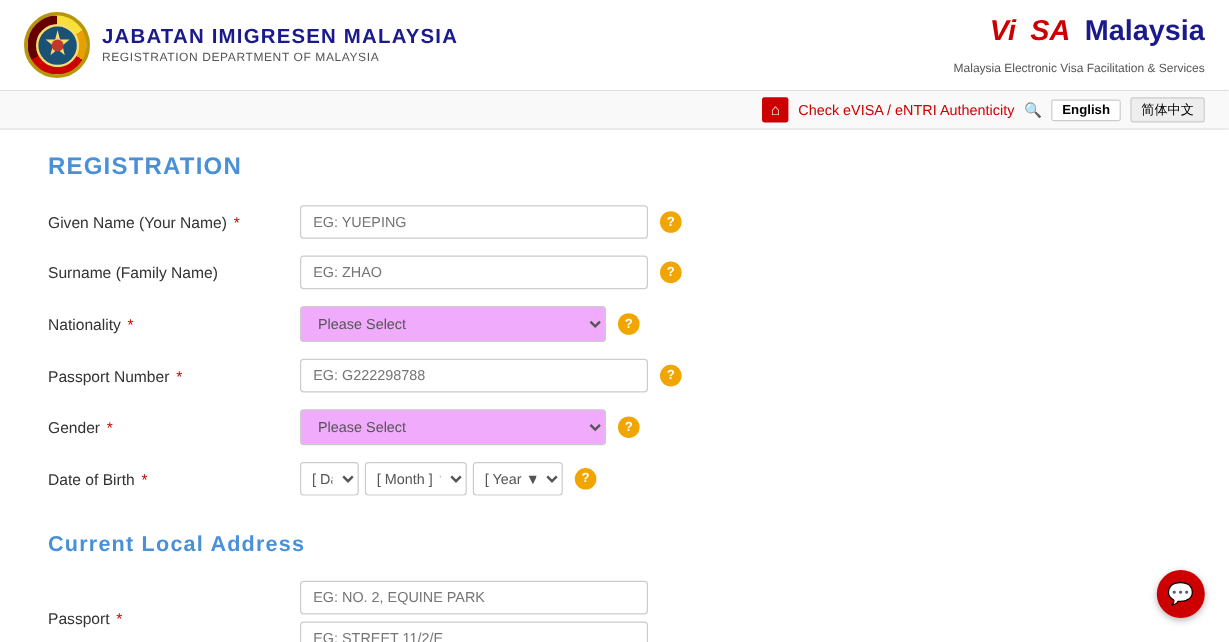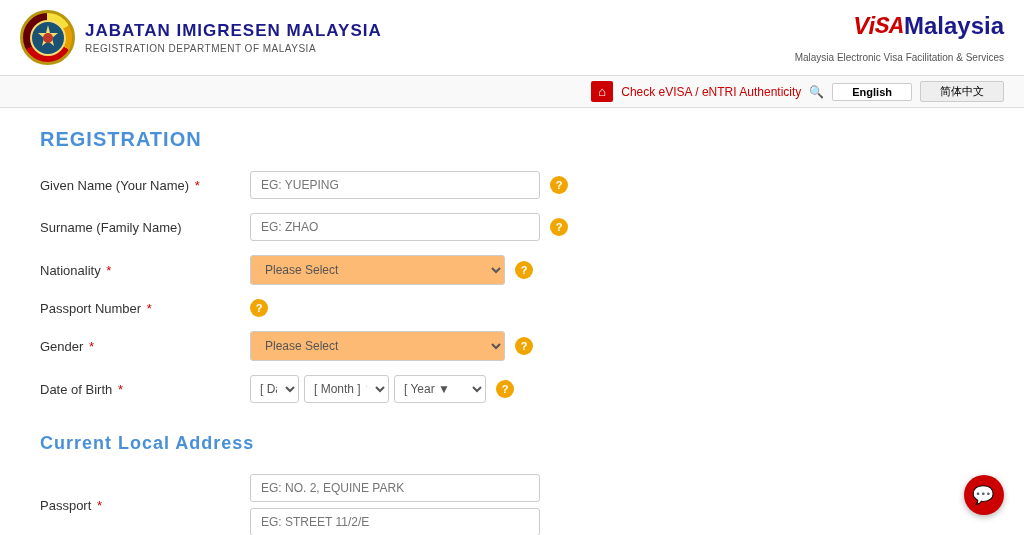--- a/index.html
+++ b/index.html
@@ -36,21 +36,21 @@
     }
     .header-title .sub-title {
       font-size: 10px;
       color: #555;
       letter-spacing: 0.5px;
     }
     .header-right { text-align: right; }
     .visa-logo {
       display: flex;
       align-items: center;
-      gap: 0;
+      gap: 12px;
       justify-content: flex-end;
       margin-bottom: 12px;
       text-align: center;
     }
     .visa-logo .vi { color: #c00; font-size: 22px; font-weight: 900; font-style: italic; }
     .visa-tagline { font-size: 10px; color: #555; text-align: right; }
 
     
     .nav-bar {
       display: flex;
@@ -78,21 +78,21 @@
       align-items: center;
       gap: 3px;
     }
     .nav-bar .search-icon {
       color: #555;
       font-size: 12px;
     }
     .nav-bar .lang-btn {
       background: #eee;
       border: 1px solid #ccc;
-      padding: 2px 19px;
+      padding: 2px 8px;
       font-size: 11px;
       cursor: pointer;
       border-radius: 2px;
     }
     .nav-bar .lang-btn.active {
       background: #fff;
       font-weight: bold;
     }
 
     
@@ -134,21 +134,21 @@
       color: #aaa;
       background: #fff;
     }
     .form-select {
       width: 255px;
       padding: 6px 10px;
       border: 1px solid #ccc;
       border-radius: 3px;
       font-size: 12px;
       color: #555;
-      background: #fdba74;
+      background: #f0abfc;
       appearance: auto;
       cursor: pointer;
     }
     .help-icon {
       width: 18px;
       height: 18px;
       border-radius: 50%;
       background: #f0a500;
       color: #fff;
       font-weight: bold;
@@ -170,21 +170,21 @@
       padding: 5px 5px;
       border: 1px solid #ccc;
       border-radius: 3px;
       font-size: 12px;
       color: #555;
       background: #fff;
       cursor: pointer;
     }
     .dob-select.day { width: 49px; }
     .dob-select.month { width: 85px; }
-    .dob-select.year { width: 92px; }
+    .dob-select.year { width: 75px; }
 
     
     .section2 { margin-top: 30px; }
     .section2 .section-title {
       color: #4a90d9;
       font-size: 18px;
     }
 
     
     .chat-bubble {
@@ -217,21 +217,21 @@
       </svg>
     </div>
     <div class="header-title">
       <div class="main-title">JABATAN IMIGRESEN MALAYSIA</div>
       <div class="sub-title">REGISTRATION DEPARTMENT OF MALAYSIA</div>
     </div>
   </div>
   <div class="header-right">
     <div class="visa-logo">
       <span class="vi" style="color:#c00;font-size:24px;font-weight:900;font-style:italic;">Vi</span>
-      <span style="color:#c00;font-size:24px;font-weight:900;font-style:italic;font-family:Liberation Mono, monospace;">SA</span>
+      <span style="color:#c00;font-size:24px;font-weight:900;font-style:italic;">SA</span>
       <span style="color:#1a1a8c;font-size:24px;font-weight:bold;">Malaysia</span>
     </div>
     <div class="visa-tagline">Malaysia Electronic Visa Facilitation &amp; Services</div>
   </div>
 </div>
 
 <div class="nav-bar">
   <span class="home-icon">⌂</span>
   <span class="check-link">Check eVISA / eNTRI Authenticity</span>
   <span class="search-icon">🔍</span>
@@ -269,20 +269,21 @@
       <option>Please Select</option>
     </select>
     <div class="help-icon">?</div>
   </div>
 
   <div class="form-row">
     <label class="form-label">
       <span>Passport Number</span>
       <span class="required">*</span>
     </label>
+    <input type="text" class="form-input" placeholder="EG: G222298788" style="">
     <div class="help-icon">?</div>
   </div>
 
   <div class="form-row">
     <label class="form-label">
       <span>Gender</span>
       <span class="required">*</span>
     </label>
     <select class="form-select">
       <option>Please Select</option>

